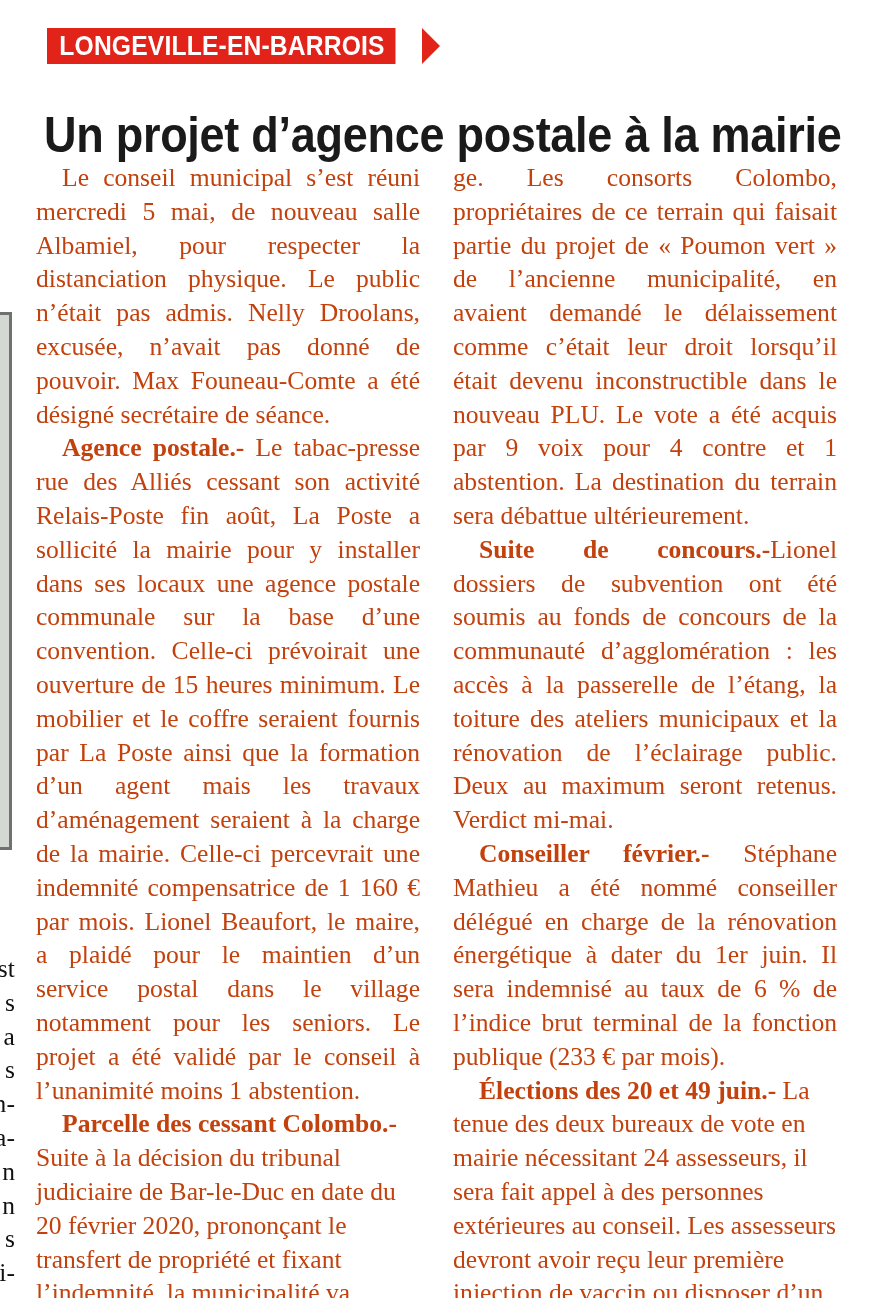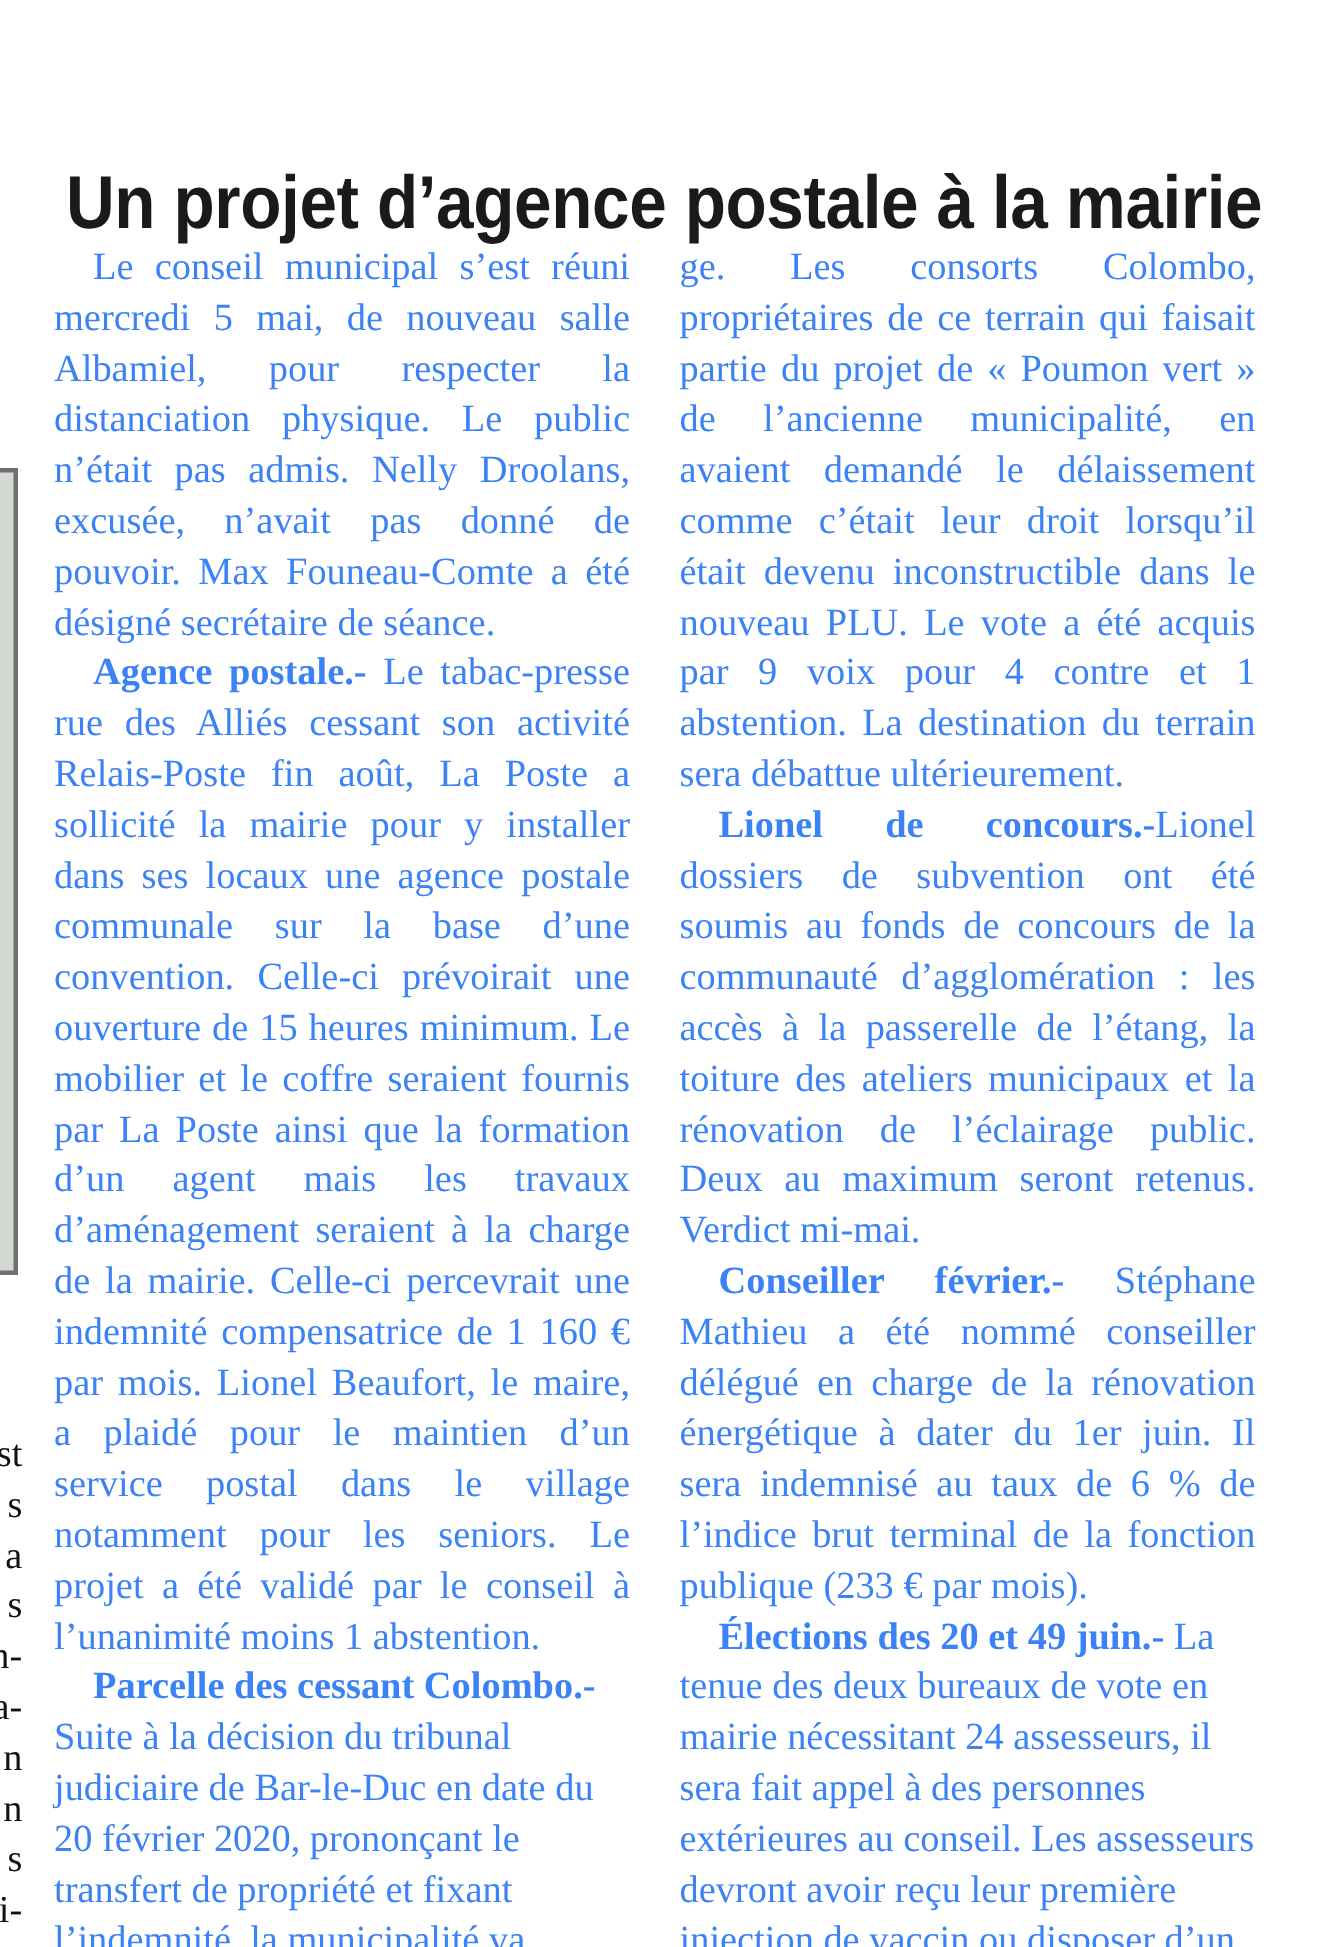--- a/index.html
+++ b/index.html
@@ -106,21 +106,21 @@
     gap: 33px;
   }
 
   .col {
     width: 384px;
     font-size: 25.6px;
     line-height: 33.8px;
     text-align: justify;
     text-justify: inter-word;
     hyphens: manual;
-    color: #3b82f6;
+    color: #c2410c;
   }
 
   .col p {
     margin: 0;
     text-indent: 26px;
   }
   .col p.cont { text-indent: 0; }
 
   .col p:last-child { text-align: left; }
 
@@ -141,30 +141,34 @@
       <div>a</div>
       <div>s</div>
       <div>n-</div>
       <div>a-</div>
       <div>n</div>
       <div>n</div>
       <div>s</div>
       <div>i-</div>
     </div>
 
+  <div class="kicker-wrap">
+    <div class="kicker">LONGEVILLE-EN-BARROIS</div>
+    <div class="kicker-arrow"></div>
+  </div>
 
   <h1 class="headline">Un projet d’agence postale à la mairie</h1>
 
   <div class="columns">
     <div class="col" id="col-left">
         <p><span>Le conseil municipal s’est réuni mercredi 5 mai, de nouveau salle Albamiel, pour respecter la distanciation physique. Le public n’était pas admis. Nelly Droolans, excusée, n’avait pas donné de pouvoir. Max Founeau-Comte a été désigné secrétaire de séance.</span></p>
         <p><span class="lead-in">Agence postale.-</span><span> Le tabac-presse rue des Alliés cessant son activité Relais-Poste fin août, La Poste a sollicité la mairie pour y installer dans ses locaux une agence postale communale sur la base d’une convention. Celle-ci prévoirait une ouverture de 15 heures minimum. Le mobilier et le coffre seraient fournis par La Poste ainsi que la formation d’un agent mais les travaux d’aménagement seraient à la charge de la mairie. Celle-ci percevrait une indemnité compensatrice de 1 160 € par mois. Lionel Beaufort, le maire, a plaidé pour le maintien d’un service postal dans le village notamment pour les seniors. Le projet a été validé par le conseil à l’unanimité moins 1 abstention.</span></p>
         <p><span class="lead-in">Parcelle des cessant Colombo.-</span><span> Suite à la décision du tribunal judiciaire de Bar-le-Duc en date du 20 février 2020, prononçant le transfert de propriété et fixant l’indemnité, la municipalité va acquérir la parcelle A 86 d’une superficie de 2.015 m² dans le centre du villa-</span></p>
       </div>
     <div class="col" id="col-right">
         <p class="cont"><span>ge. Les consorts Colombo, propriétaires de ce terrain qui faisait partie du projet de « Poumon vert » de l’ancienne municipalité, en avaient demandé le délaissement comme c’était leur droit lorsqu’il était devenu inconstructible dans le nouveau PLU. Le vote a été acquis par 9 voix pour 4 contre et 1 abstention. La destination du terrain sera débattue ultérieurement.</span></p>
-        <p><span class="lead-in">Lionel de concours.-</span><span>Lionel dossiers de subvention ont été soumis au fonds de concours de la communauté d’agglomération : les accès à la passerelle de l’étang, la toiture des ateliers municipaux et la rénovation de l’éclairage public. Deux au maximum seront retenus. Verdict mi-mai.</span></p>
+        <p><span class="lead-in">Suite de concours.-</span><span>Lionel dossiers de subvention ont été soumis au fonds de concours de la communauté d’agglomération : les accès à la passerelle de l’étang, la toiture des ateliers municipaux et la rénovation de l’éclairage public. Deux au maximum seront retenus. Verdict mi-mai.</span></p>
         <p><span class="lead-in">Conseiller février.-</span><span> Stéphane Mathieu a été nommé conseiller délégué en charge de la rénovation énergétique à dater du 1er juin. Il sera indemnisé au taux de 6 % de l’indice brut terminal de la fonction publique (233 € par mois).</span></p>
         <p><span class="lead-in">Élections des 20 et 49 juin.-</span><span> La tenue des deux bureaux de vote en mairie nécessitant 24 assesseurs, il sera fait appel à des personnes extérieures au conseil. Les assesseurs devront avoir reçu leur première injection de vaccin ou disposer d’un test PCR négatif de moins de 48 h.</span></p>
       </div>
   </div>
 
 </div>
 
 </body></html>

